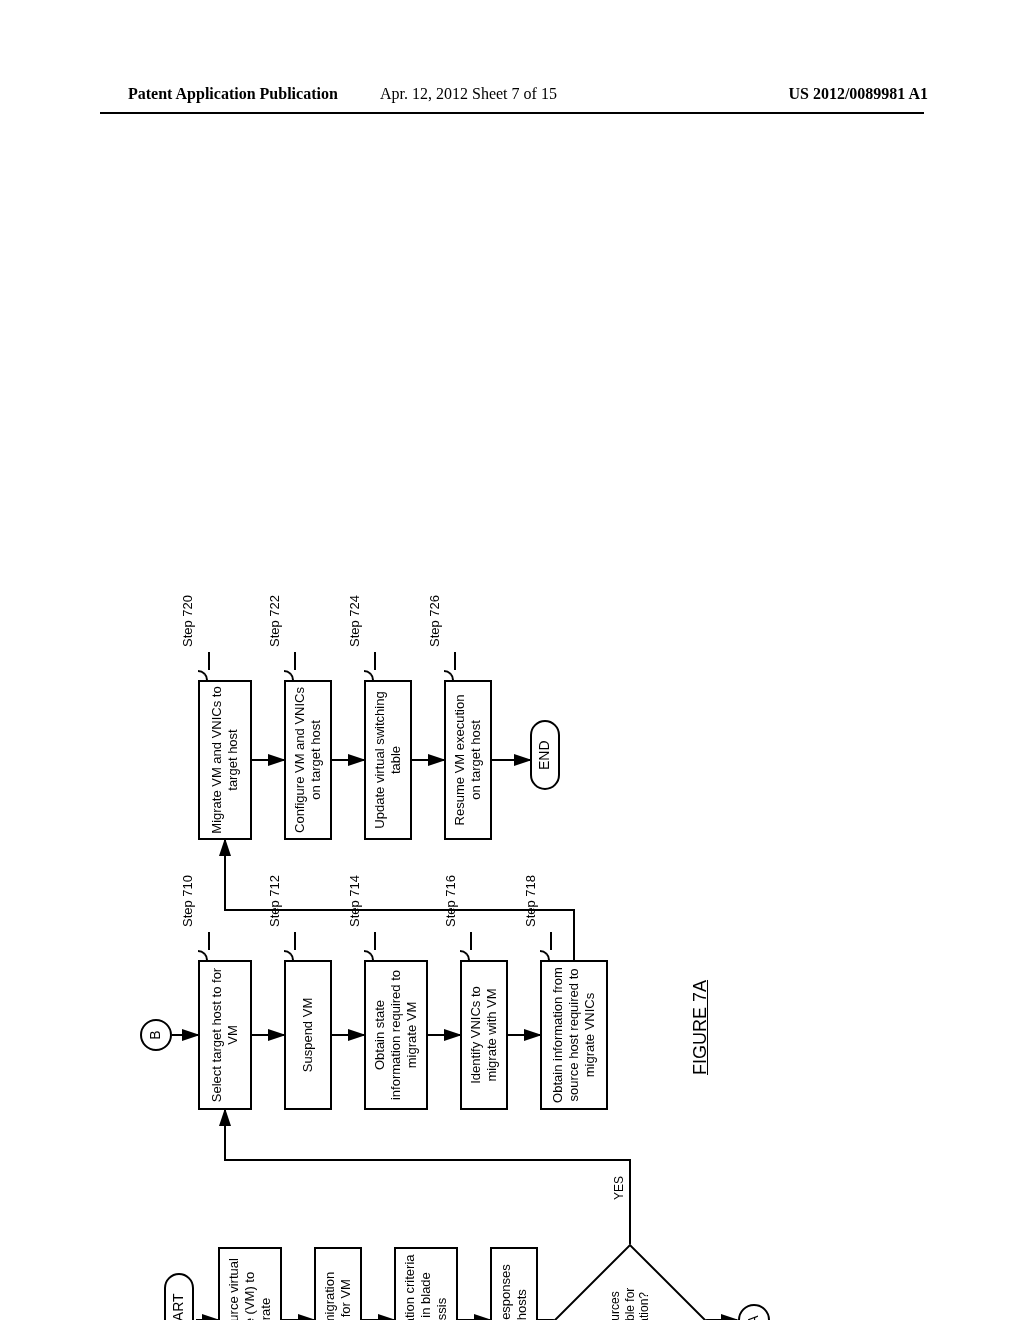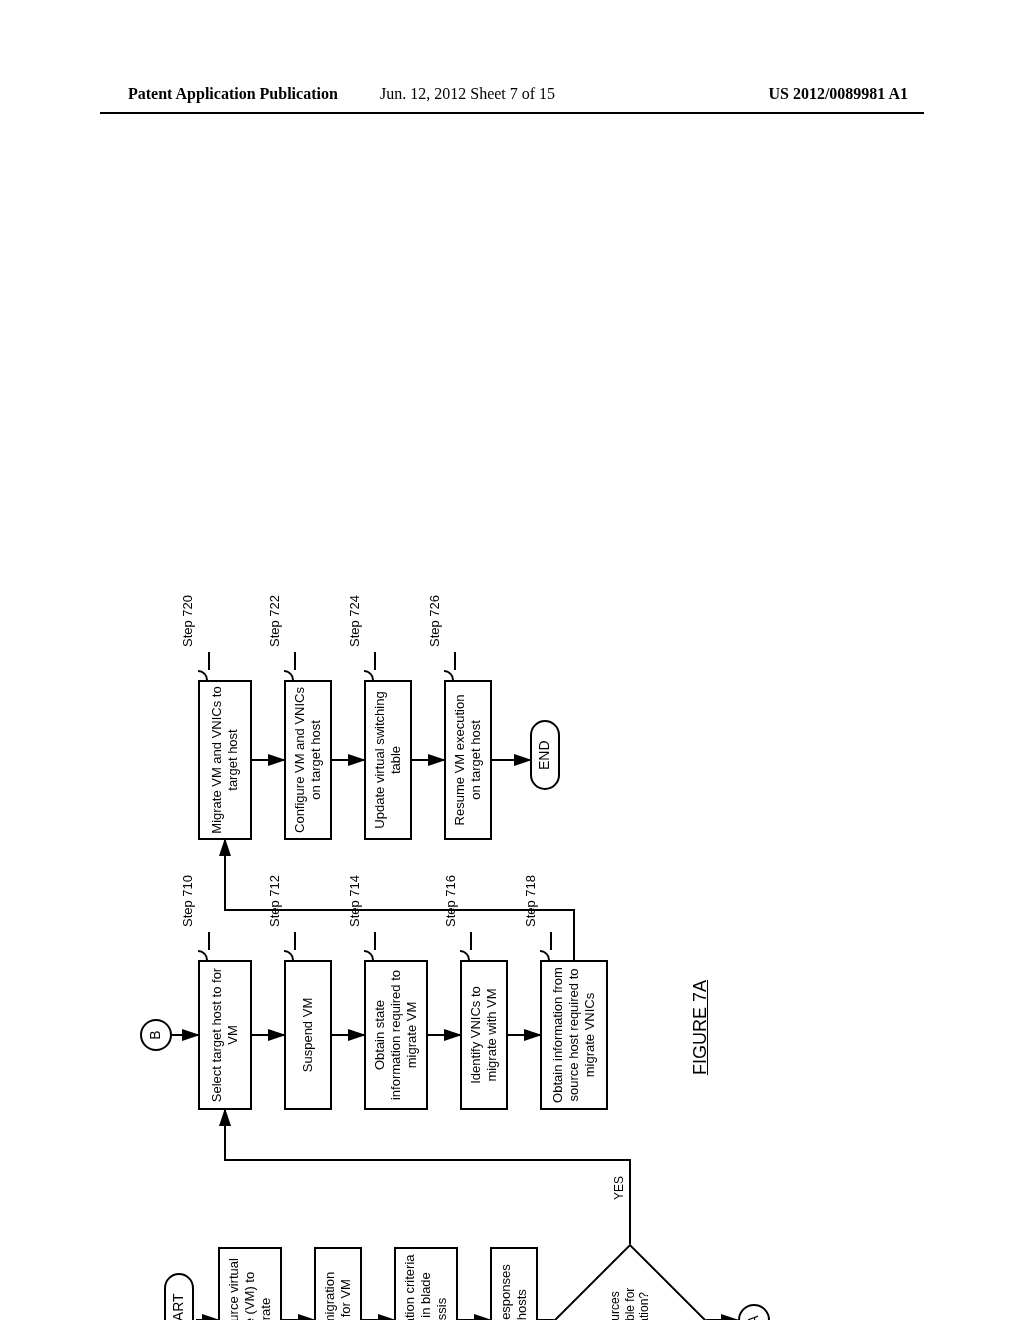--- a/index.html
+++ b/index.html
@@ -14,21 +14,21 @@
     .page-head {
       position: absolute;
       top: 85px;
       left: 0;
       width: 100%;
       font-size: 16px;
       font-family: "Times New Roman", serif;
     }
     .page-head .left { position: absolute; left: 128px; font-weight: bold;}
     .page-head .center { position: absolute; left: 380px; }
-    .page-head .right { position: absolute; right: 116px; font-weight: bold; text-align: center;}
+    .page-head .right { position: absolute; right: 96px; font-weight: bold; text-align: center;}
     .head-rule {
       position: absolute;
       top: 112px;
       left: 100px;
       width: 824px;
       border-top: 2px solid #000;
     }
     .diagram {
       position: absolute;
       top: 180px;
@@ -127,21 +127,21 @@
     .edge-label {
       position: absolute;
       font-size: 12px;
     }
   </style>
 </head>
 <body>
 
 <div class="page-head">
   <span class="left">Patent Application Publication</span>
-  <span class="center">Jun. 12, 2012  Sheet 7 of 15</span>
+  <span class="center">Apr. 12, 2012  Sheet 7 of 15</span>
   <span class="right">US 2012/0089981 A1</span>
 </div>
 <div class="head-rule"></div>
 
 <div class="diagram">
   <div class="rotated">
 
     <svg class="arrows" viewBox="0 0 920 760">
       <defs>
         <marker id="ah" markerWidth="10" markerHeight="10" refX="8" refY="3" orient="auto">

